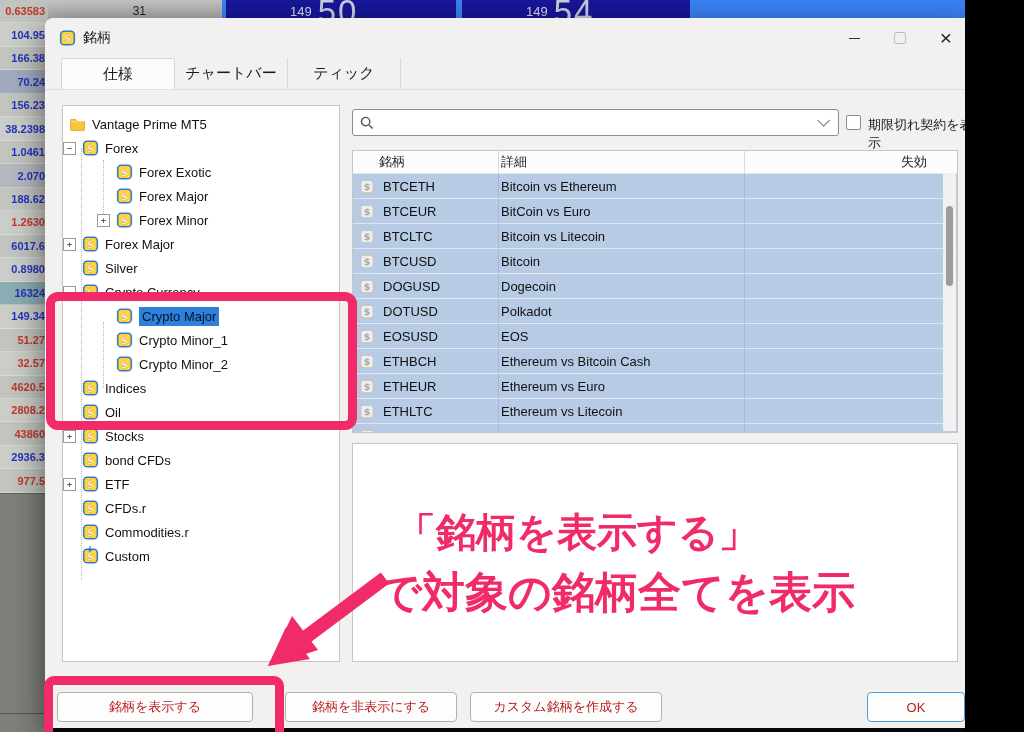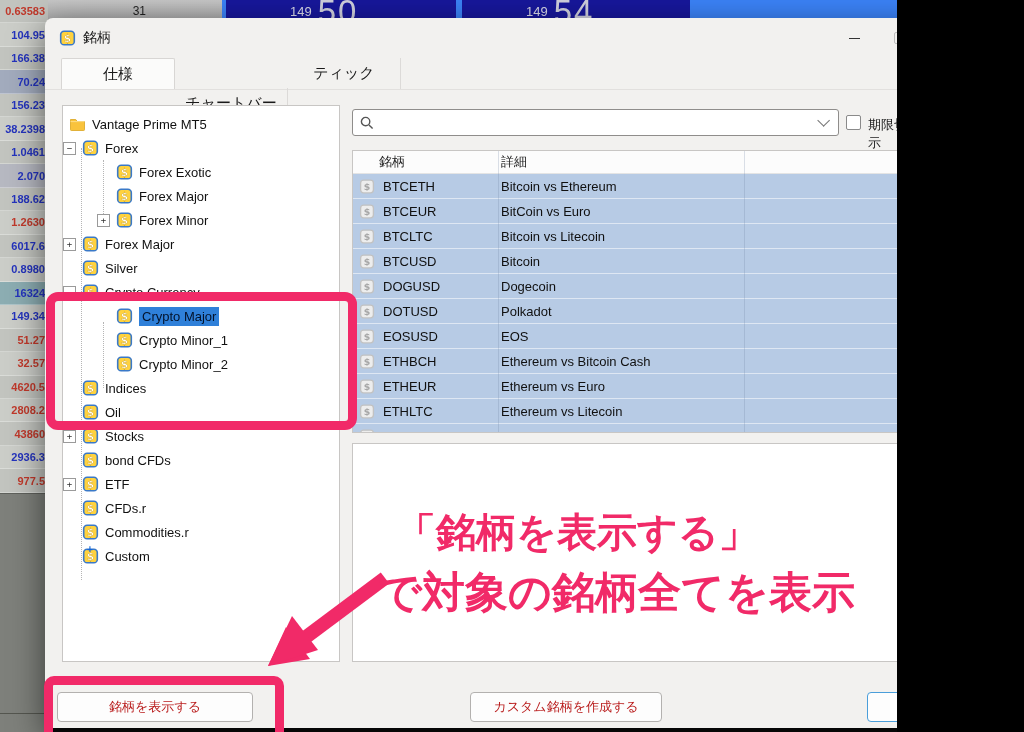--- a/index.html
+++ b/index.html
@@ -1,16 +1,16 @@
 <!DOCTYPE html>
 <html style="--annotation: #f12a68; --selection_row: #b7cbe5; --tree_selection: #2f80d9; --ok_border: #4a9eda;"><head>
 <meta charset="utf-8">
 <style>
   html,body{margin:0;padding:0;background:#000;}
-  .stage{position:relative;width:897px;height:732px;overflow:hidden;
+  .stage{position:relative;width:965px;height:732px;overflow:hidden;
          font-family:"Liberation Sans",sans-serif;background:#0a0a0a;}
 
   
   .mw{position:absolute;left:0;top:0;width:48px;height:493px;background:#c2c4bf;
       display:flex;flex-direction:column;}
   .mwr{height:23.48px;flex:none;display:flex;align-items:center;justify-content:flex-end;
        padding-right:3px;box-sizing:border-box;font-size:11px;font-weight:700;
        border-bottom:1px solid rgba(255,255,255,.30);}
   .mwr:nth-child(even){background:#cbcdc8;}
   .mwr.b{color:#2433bd}.mwr.r{color:#c0392b}
@@ -47,21 +47,21 @@
   .wbtns{position:absolute;right:6px;top:0;height:40px;display:flex;}
   .wb{width:46px;height:40px;display:flex;align-items:center;justify-content:center;color:#333;}
   .wb-min::before{content:"";width:11px;border-top:1.4px solid #333;}
   .wb-max::before{content:"";width:10px;height:10px;border:1.2px solid #bdbdbd;border-radius:2px;}
   .wb-close::before{content:"\00D7";font-size:21px;line-height:20px;color:#222;}
 
   .tabstrip{position:absolute;left:0;top:40px;right:0;height:31px;border-bottom:1px solid #e2e0de;}
   .tab{position:absolute;top:0;height:31px;display:flex;align-items:center;justify-content:center;
        font-size:15px;color:#1a1a1a;border-right:1px solid #dcdad8;box-sizing:border-box;}
   .tab.active{background:#fbfbfa;border:1px solid #d8d6d4;border-bottom:none;border-radius:2px 2px 0 0;}
-  .tab1{left:16px;width:114px;} .tab2{left:130px;width:113px;margin-top:30px;} .tab3{left:243px;width:113px;}
+  .tab1{left:16px;width:114px;} .tab2{left:130px;width:113px;} .tab3{left:243px;width:113px;}
 
   
   .treepanel{position:absolute;left:17px;top:87px;width:278px;height:557px;background:#fff;
              border:1px solid #c8c6c4;box-sizing:border-box;overflow:hidden;}
   .tline{position:absolute;width:0;border-left:1px dotted #b5b5b5;}
   .ti{position:relative;display:flex;align-items:center;height:24px;font-size:13px;color:#111;white-space:nowrap;}
   .lv0{padding-left:6px}.lv1{padding-left:0}.lv2{padding-left:34px}
   .exp{width:11px;height:11px;border:1px solid #9a9a9a;background:#fff;display:inline-flex;flex:none;
        align-items:center;justify-content:center;font:9px/9px "DejaVu Sans Mono",monospace;color:#333;margin-right:6px;}
   .exp.minus::before{content:"\2212";} .exp.plus::before{content:"+";}
@@ -456,20 +456,21 @@
       <div class="vline" style="left:145px"></div>
       <div class="vline" style="left:391px"></div>
       <div class="sbar">
         <div class="sthumb"></div>
       </div>
     </div>
 
     <div class="infopanel"></div>
 
     <div class="btn btn-show">銘柄を表示する</div>
+    <div class="btn btn-hide">銘柄を非表示にする</div>
     <div class="btn btn-custom">カスタム銘柄を作成する</div>
     <div class="btn btn-ok">OK</div>
   </div>
 
   <div class="pinkbox pb1"></div>
   <div class="pinkbox pb2"></div>
   <svg class="arrow" width="1024" height="732" viewBox="0 0 1024 732">
     <line x1="385" y1="578" x2="298" y2="643" stroke="#f12a68" stroke-width="14"></line>
     <polygon points="268,666 286,627 310,659" fill="#f12a68"></polygon>
     <polygon points="268,666 292,616 318,650" fill="#f12a68"></polygon>

